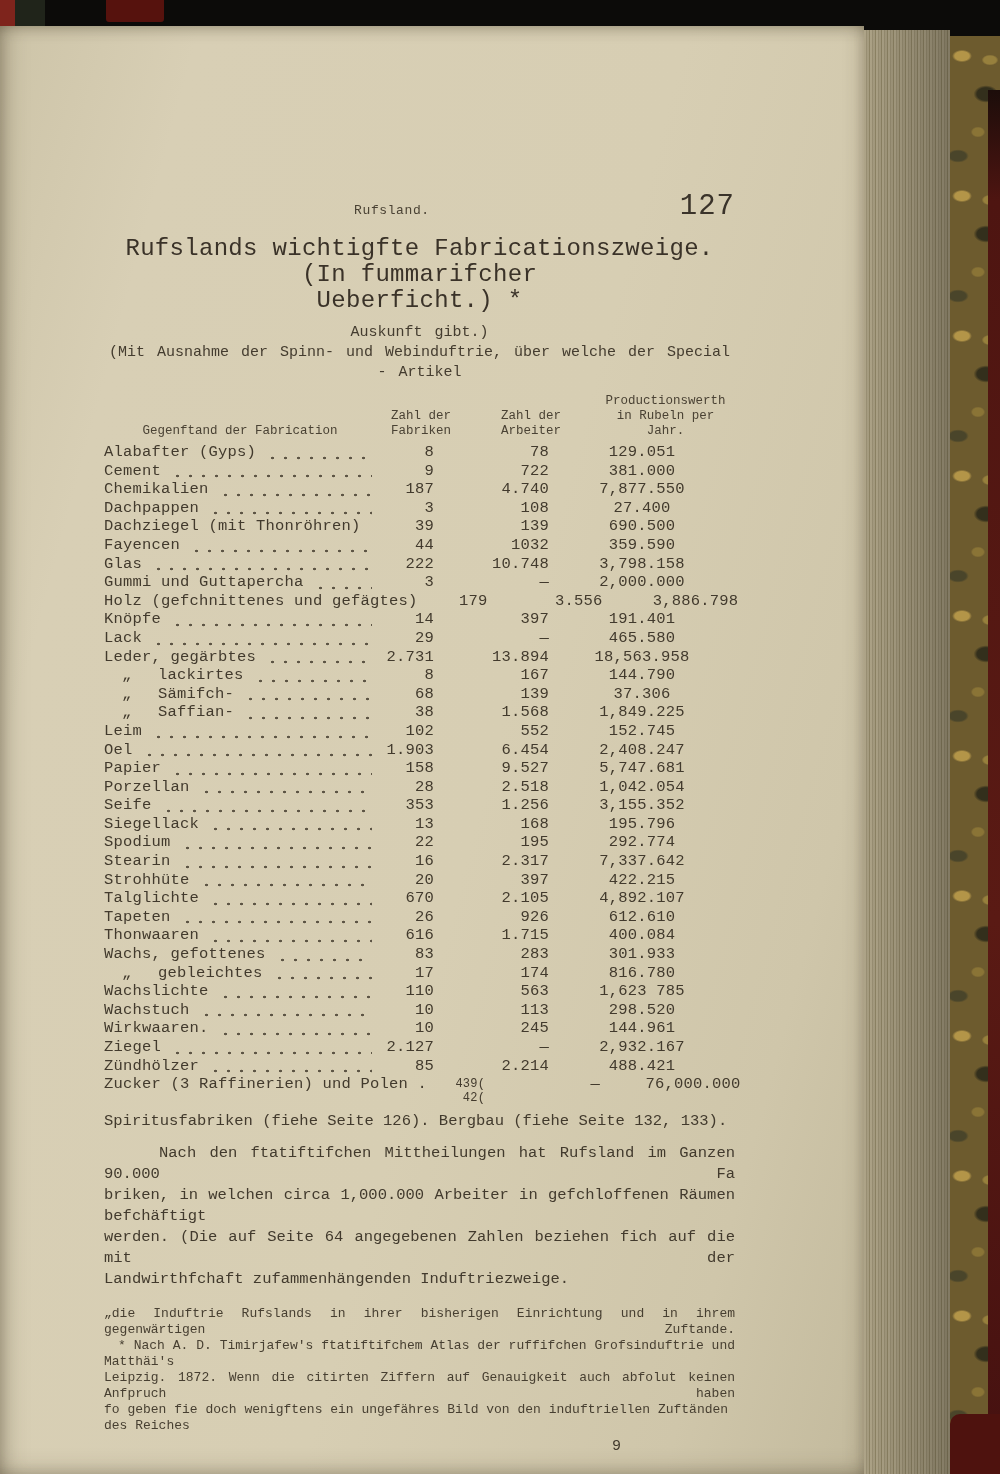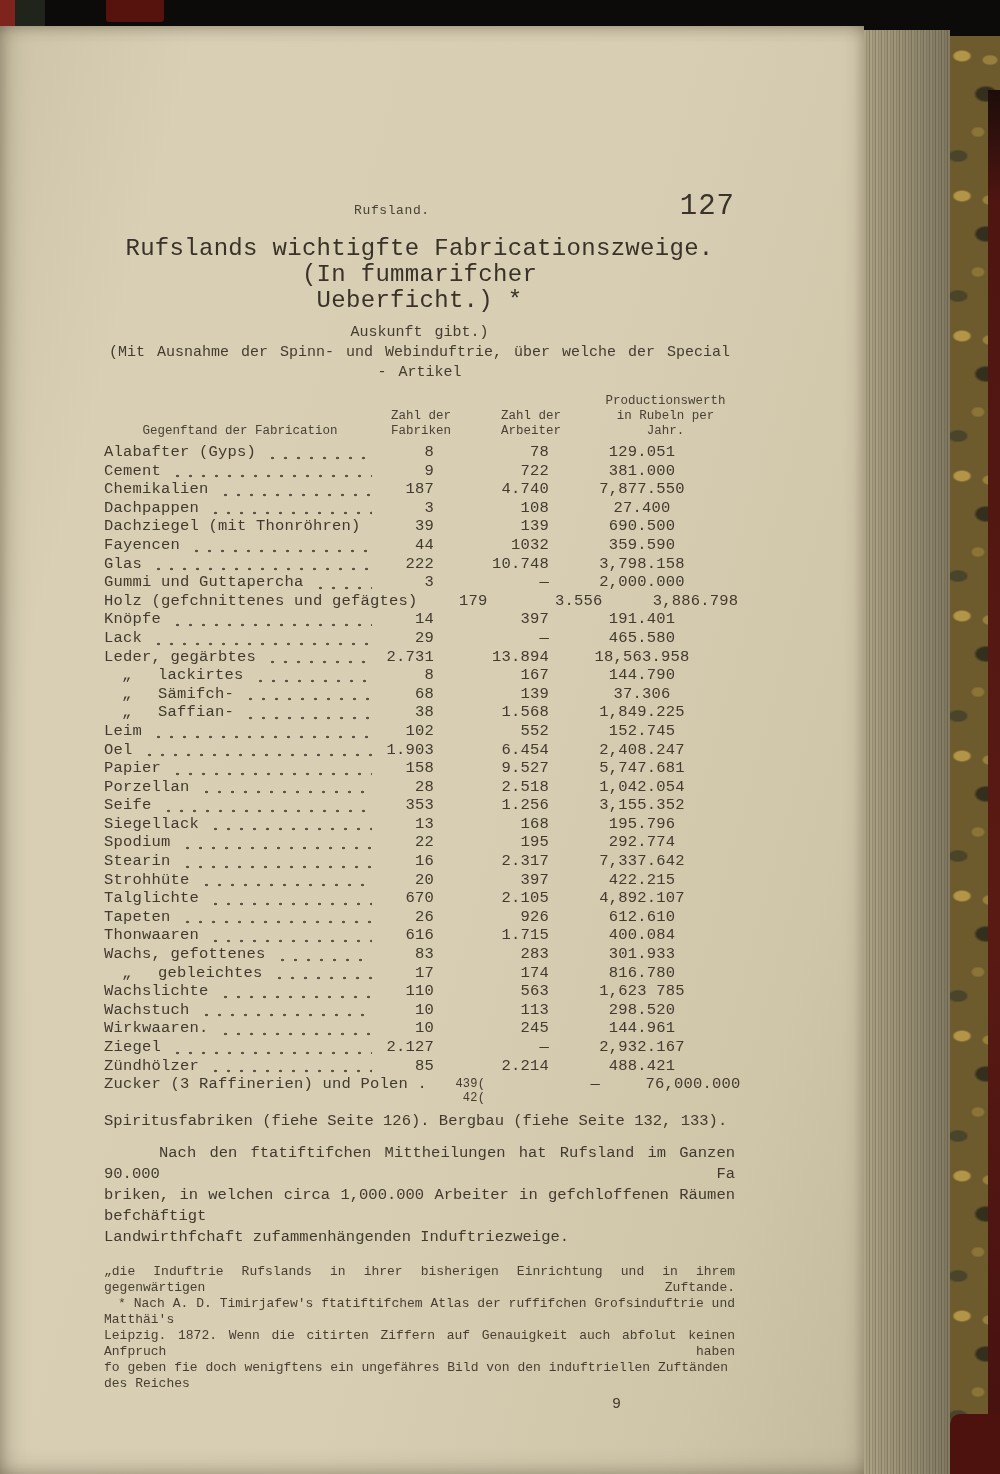--- a/index.html
+++ b/index.html
@@ -374,20 +374,21 @@
         </span>
         <span class="c-a">—</span>
         <span class="c-w">76,000.000</span>
       </div>
 
       <div class="seealso">Spiritusfabriken (fiehe Seite 126).  Bergbau (fiehe Seite 132, 133).</div>
 
       <div class="para" id="para">
           <span class="line indent jline">Nach den ftatiftifchen Mittheilungen hat Rufsland im Ganzen 90.000 Fa</span>
           <span class="line jline">briken, in welchen circa 1,000.000 Arbeiter in gefchloffenen Räumen befchäftigt</span>
+          <span class="line jline">werden. (Die auf Seite 64 angegebenen Zahlen beziehen fich auf die mit der</span>
           <span class="line">Landwirthfchaft zufammenhängenden Induftriezweige.</span>
         </div>
 
       <div class="footnote" id="footnote">
           <span class="line jline">„die Induftrie Rufslands in ihrer bisherigen Einrichtung und in ihrem gegenwärtigen Zuftande.</span>
           <span class="line fn-indent jline">* Nach A. D. Timirjafew's ftatiftifchem Atlas der ruffifchen Grofsinduftrie und Matthäi's</span>
           <span class="line jline">Leipzig. 1872. Wenn die citirten Ziffern auf Genauigkeit auch abfolut keinen Anfpruch haben</span>
           <span class="line">fo geben fie doch wenigftens ein ungefähres Bild von den induftriellen Zuftänden des Reiches</span>
         </div>
 

